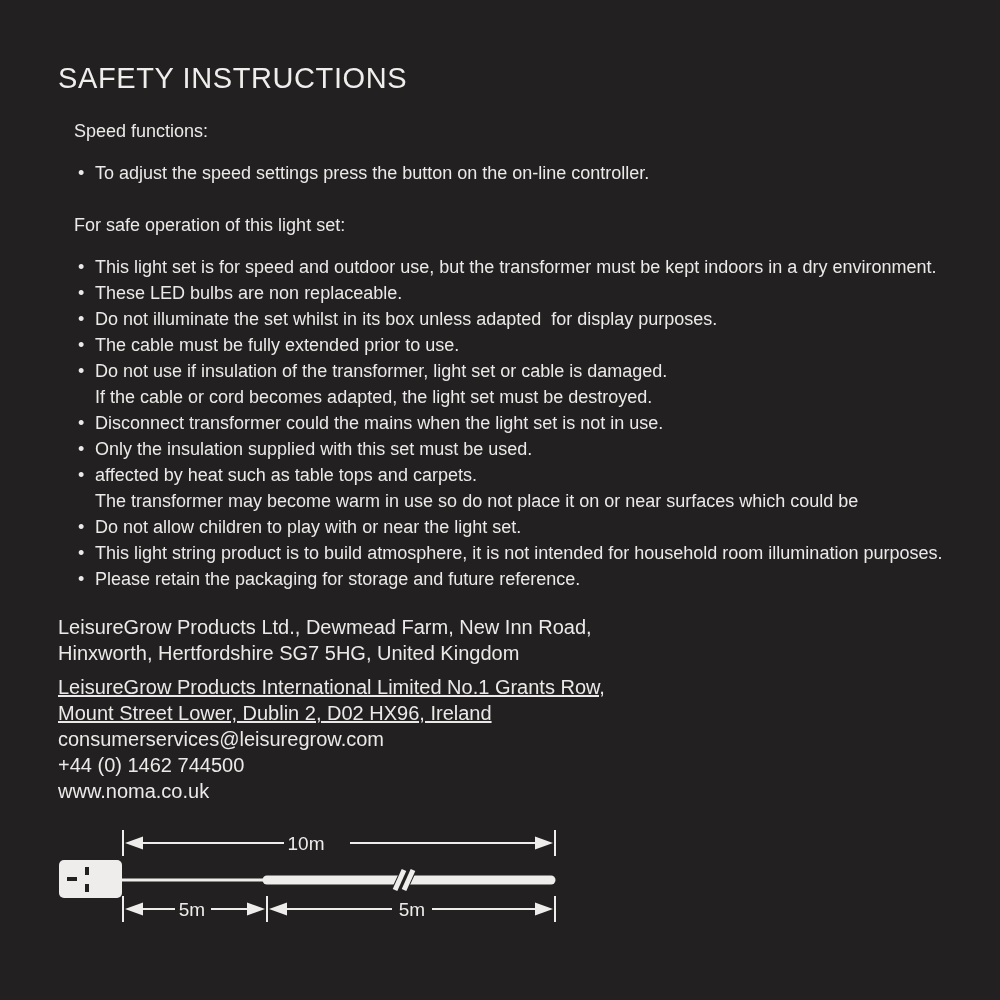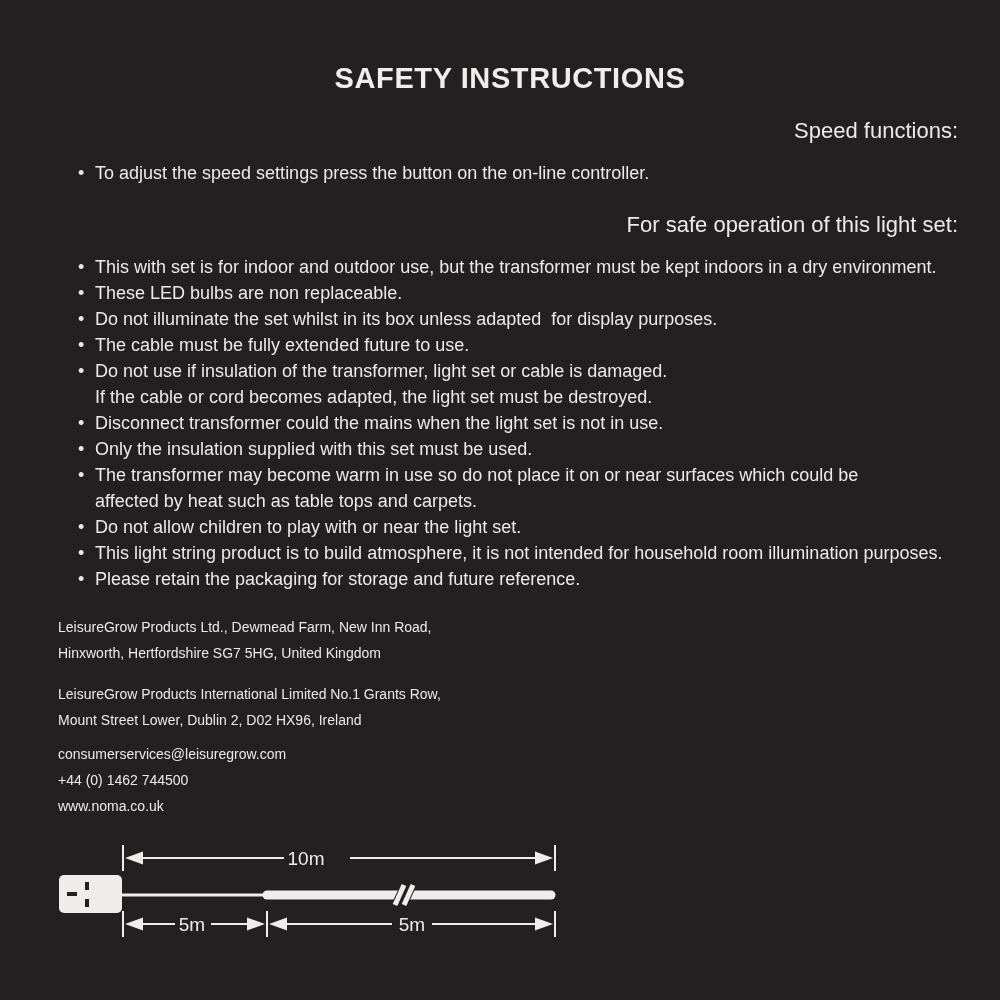--- a/index.html
+++ b/index.html
@@ -13,33 +13,31 @@
   body {
     color: #ECEAE9;
     font-family: "Liberation Sans", sans-serif;
   }
   .page { padding: 62px 38px 0 58px; }
 
   h1.title {
     margin: 0 0 24px 0;
     font-size: 29px;
     line-height: 32px;
-    font-weight: bold;
+    font-weight: normal;
     letter-spacing: 0.6px;
     color: #F0EEEC;
     white-space: pre;
-    text-align: center;
   }
 
   .heading {
-    margin: 4px;
-    font-size: 22px;
+    margin: 16px;
+    font-size: 18px;
     line-height: 26px;
     white-space: pre;
-    text-align: right;
   }
 
   ul.bullets {
     list-style: none;
     margin: 16px;
     padding: 0;
   }
   ul.bullets li {
     position: relative;
     padding-left: 21px;
@@ -50,25 +48,25 @@
     content: "\2022";
     position: absolute;
     left: 4px;
     top: 0;
   }
   ul.bullets li div { white-space: pre; }
 
   .section + .section { margin-top: 26px; }
 
   .address { margin-top: 22px; }
-  .address + .address { margin-top: 15px; }
-  .contact { margin-top: 8px; }
+  .address + .address { margin-top: 8px; text-decoration: underline; }
+  .contact { }
   .address p, .contact p {
     margin: 0;
-    font-size: 14px;
+    font-size: 20px;
     line-height: 26px;
     white-space: pre;
   }
 
   svg.diagram {
     display: block;
     margin-top: 22px;
   }
   svg.diagram text {
     font-family: "Liberation Sans", sans-serif;
@@ -89,44 +87,44 @@
       <li>
         <div>To adjust the speed settings press the button on the on-line controller.</div>
       </li>
     </ul>
   </div>
 
   <div class="section">
     <p class="heading">For safe operation of this light set:</p>
     <ul class="bullets">
       <li>
-        <div>This with set is for indoor and outdoor use, but the transformer must be kept indoors in a dry environment.</div>
+        <div>This light set is for speed and outdoor use, but the transformer must be kept indoors in a dry environment.</div>
       </li>
       <li>
         <div>These LED bulbs are non replaceable.</div>
       </li>
       <li>
         <div>Do not illuminate the set whilst in its box unless adapted  for display purposes.</div>
       </li>
       <li>
-        <div>The cable must be fully extended future to use.</div>
+        <div>The cable must be fully extended prior to use.</div>
       </li>
       <li>
         <div>Do not use if insulation of the transformer, light set or cable is damaged.</div>
         <div>If the cable or cord becomes adapted, the light set must be destroyed.</div>
       </li>
       <li>
         <div>Disconnect transformer could the mains when the light set is not in use.</div>
       </li>
       <li>
         <div>Only the insulation supplied with this set must be used.</div>
       </li>
       <li>
+        <div>affected by heat such as table tops and carpets.</div>
         <div>The transformer may become warm in use so do not place it on or near surfaces which could be</div>
-        <div>affected by heat such as table tops and carpets.</div>
       </li>
       <li>
         <div>Do not allow children to play with or near the light set.</div>
       </li>
       <li>
         <div>This light string product is to build atmosphere, it is not intended for household room illumination purposes.</div>
       </li>
       <li>
         <div>Please retain the packaging for storage and future reference.</div>
       </li>

